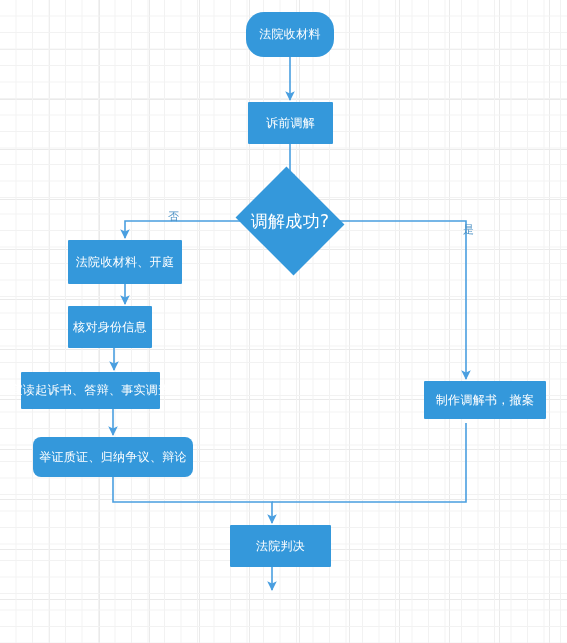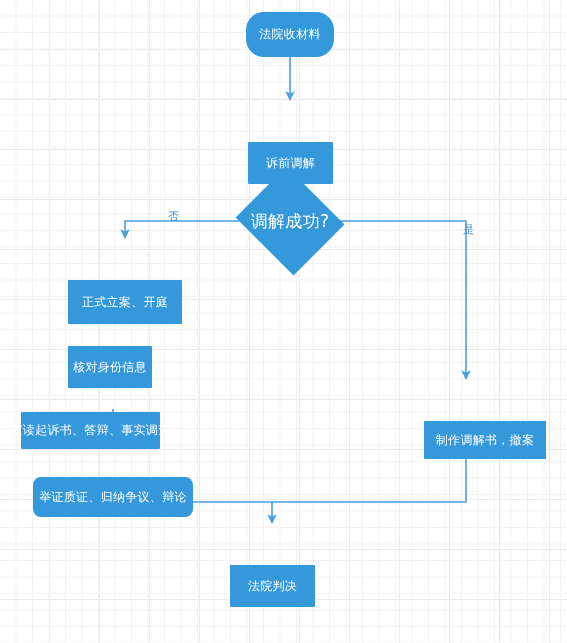--- a/index.html
+++ b/index.html
@@ -42,21 +42,20 @@
     text-align: center;
     white-space: nowrap;
     background: #3498db;
     z-index: 2;
   }
   .node.terminator {
     border-radius: 18px;
   }
   .node.process {
     border-radius: 1px;
-    margin-top: 40px;
   }
   .node.decision {
     background: transparent;
   }
   .diamond-shape {
     position: absolute;
     left: 0;
     top: 0;
     width: 100%;
     height: 100%;
@@ -119,40 +118,40 @@
   <div class="node process" style="left:248px; top:102px; width:85px; height:42px;">
     <span>诉前调解</span>
   </div>
 
   <div class="node decision" style="left:249px; top:185px; width:82px; height:72px;">
     <span class="diamond-shape"></span>
     <span class="decision-label">调解成功?</span>
   </div>
 
   <div class="node process" style="left:68px; top:240px; width:114px; height:44px;">
-    <span>正式立案、开庭</span>
+    <span>法院收材料、开庭</span>
   </div>
 
   <div class="node process" style="left:68px; top:306px; width:84px; height:42px;">
     <span>核对身份信息</span>
   </div>
 
   <div class="node process" style="left:21px; top:372px; width:139px; height:37px;">
     <span>宣读起诉书、答辩、事实调查</span>
   </div>
 
   <div class="node process" style="left:33px; top:437px; width:160px; height:40px;border-radius:8px;">
     <span>举证质证、归纳争议、辩论</span>
   </div>
 
   <div class="node process" style="left:424px; top:381px; width:122px; height:38px;">
     <span>制作调解书，撤案</span>
   </div>
 
-  <div class="node process" style="left:230px; top:525px; width:85px; height:42px;">
+  <div class="node process" style="left:230px; top:525px; width:101px; height:42px;">
     <span>法院判决</span>
   </div>
 
 
   <span class="edge-label" style="left:168px; top:209px;">否</span>
   <span class="edge-label" style="left:463px; top:222px;">是</span>
 
 </div>
 
 </body></html>

